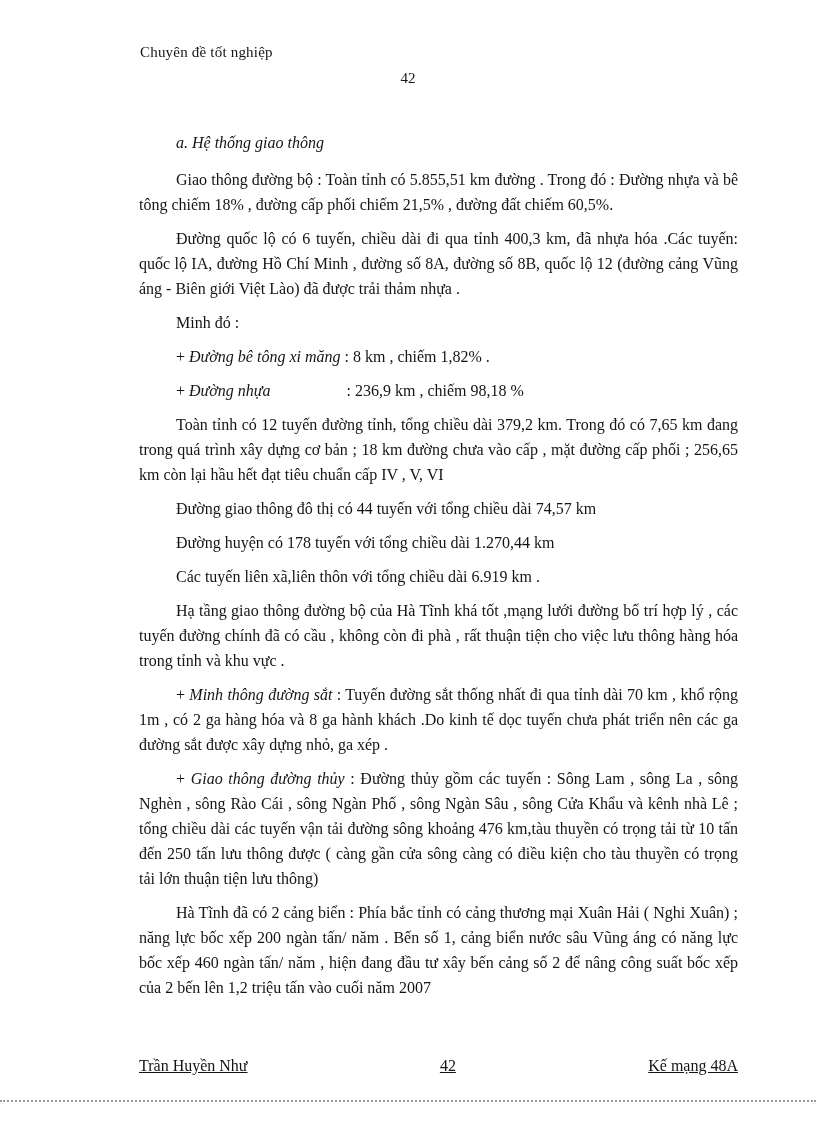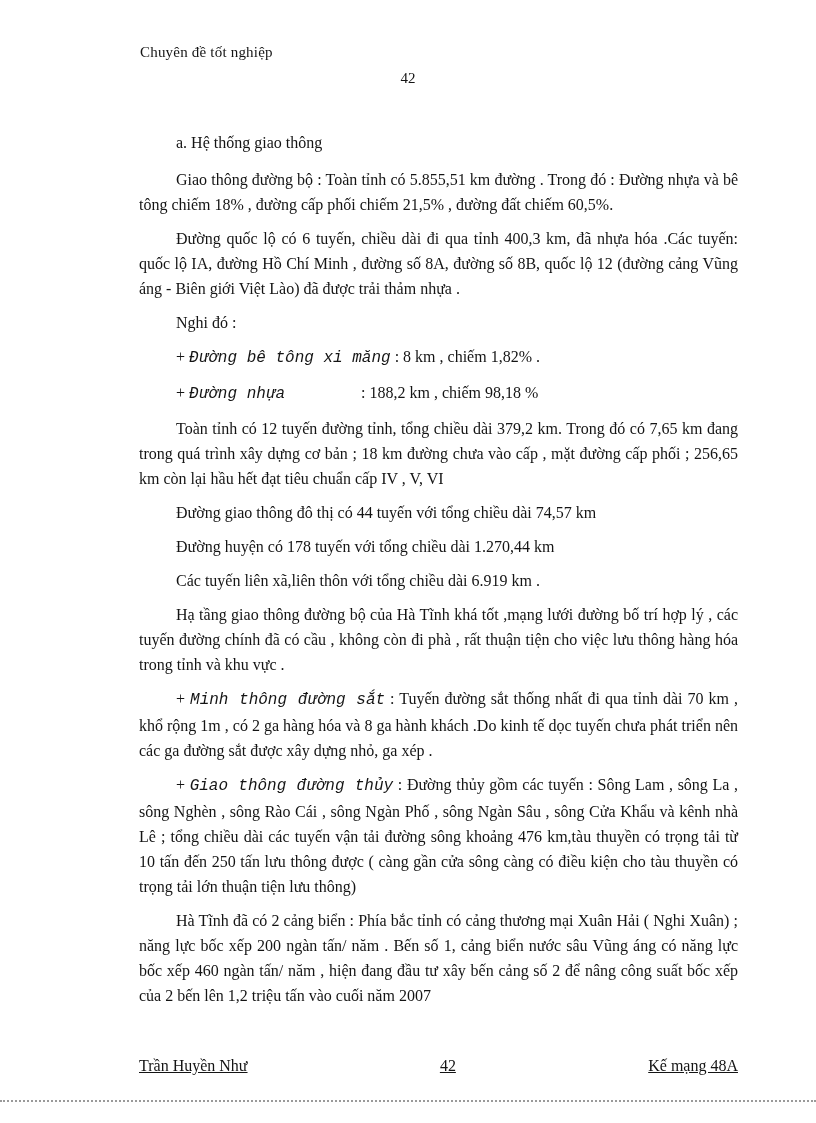--- a/index.html
+++ b/index.html
@@ -31,22 +31,22 @@
   .content {
     position: absolute;
     top: 130px;
     left: 139px;
     width: 599px;
     font-size: 16px;
     line-height: 25px;
     text-align: justify;
   }
   .para { margin: 0 0 9px 0; text-indent: 37px; }
-  .heading { margin-bottom: 12px; }
-  .italic { font-style: italic; font-family: Liberation Mono, monospace; }
+  .heading { font-style: italic; margin-bottom: 12px; }
+  .italic { font-style: italic; }
   .tab { padding-left: 76px; }
   .footer {
     position: absolute;
     top: 1057px;
     left: 139px;
     width: 599px;
     display: flex;
     justify-content: space-between;
     font-size: 16px;
     text-decoration: underline;
@@ -72,25 +72,25 @@
   <div class="top-page-number">42</div>
 
   <div class="content">
 
     <p class="para heading">a. Hệ thống giao thông</p>
 
     <p class="para">Giao thông đường bộ : Toàn tỉnh có 5.855,51 km đường . Trong đó : Đường nhựa và bê tông chiếm 18% , đường cấp phối chiếm 21,5% , đường đất chiếm 60,5%.</p>
 
     <p class="para">Đường quốc lộ có 6 tuyến, chiều dài đi qua tỉnh 400,3 km, đã nhựa hóa .Các tuyến: quốc lộ IA, đường Hồ Chí Minh , đường số 8A, đường số 8B, quốc lộ 12 (đường cảng Vũng áng - Biên giới Việt Lào) đã được trải thảm nhựa .</p>
 
-    <p class="para">Nghi đó :</p>
+    <p class="para">Minh đó :</p>
 
     <p class="para"><span>+ </span><span class="italic">Đường bê tông xi măng</span><span> : 8 km , chiếm 1,82% .</span></p>
 
-    <p class="para"><span>+ </span><span class="italic">Đường nhựa</span><span class="tab">: 188,2 km , chiếm 98,18 %</span></p>
+    <p class="para"><span>+ </span><span class="italic">Đường nhựa</span><span class="tab">: 236,9 km , chiếm 98,18 %</span></p>
 
     <p class="para">Toàn tỉnh có 12 tuyến đường tỉnh, tổng chiều dài 379,2 km. Trong đó có 7,65 km đang trong quá trình xây dựng cơ bản ; 18 km đường chưa vào cấp , mặt đường cấp phối ; 256,65 km còn lại hầu hết đạt tiêu chuẩn cấp IV , V, VI</p>
 
     <p class="para">Đường giao thông đô thị có 44 tuyến với tổng chiều dài 74,57 km</p>
 
     <p class="para">Đường huyện có 178 tuyến với tổng chiều dài 1.270,44 km</p>
 
     <p class="para">Các tuyến liên xã,liên thôn với tổng chiều dài 6.919 km .</p>
 
     <p class="para">Hạ tầng giao thông đường bộ của Hà Tĩnh khá tốt ,mạng lưới đường bố trí hợp lý , các tuyến đường chính đã có cầu , không còn đi phà , rất thuận tiện cho việc lưu thông hàng hóa trong tỉnh và khu vực .</p>

